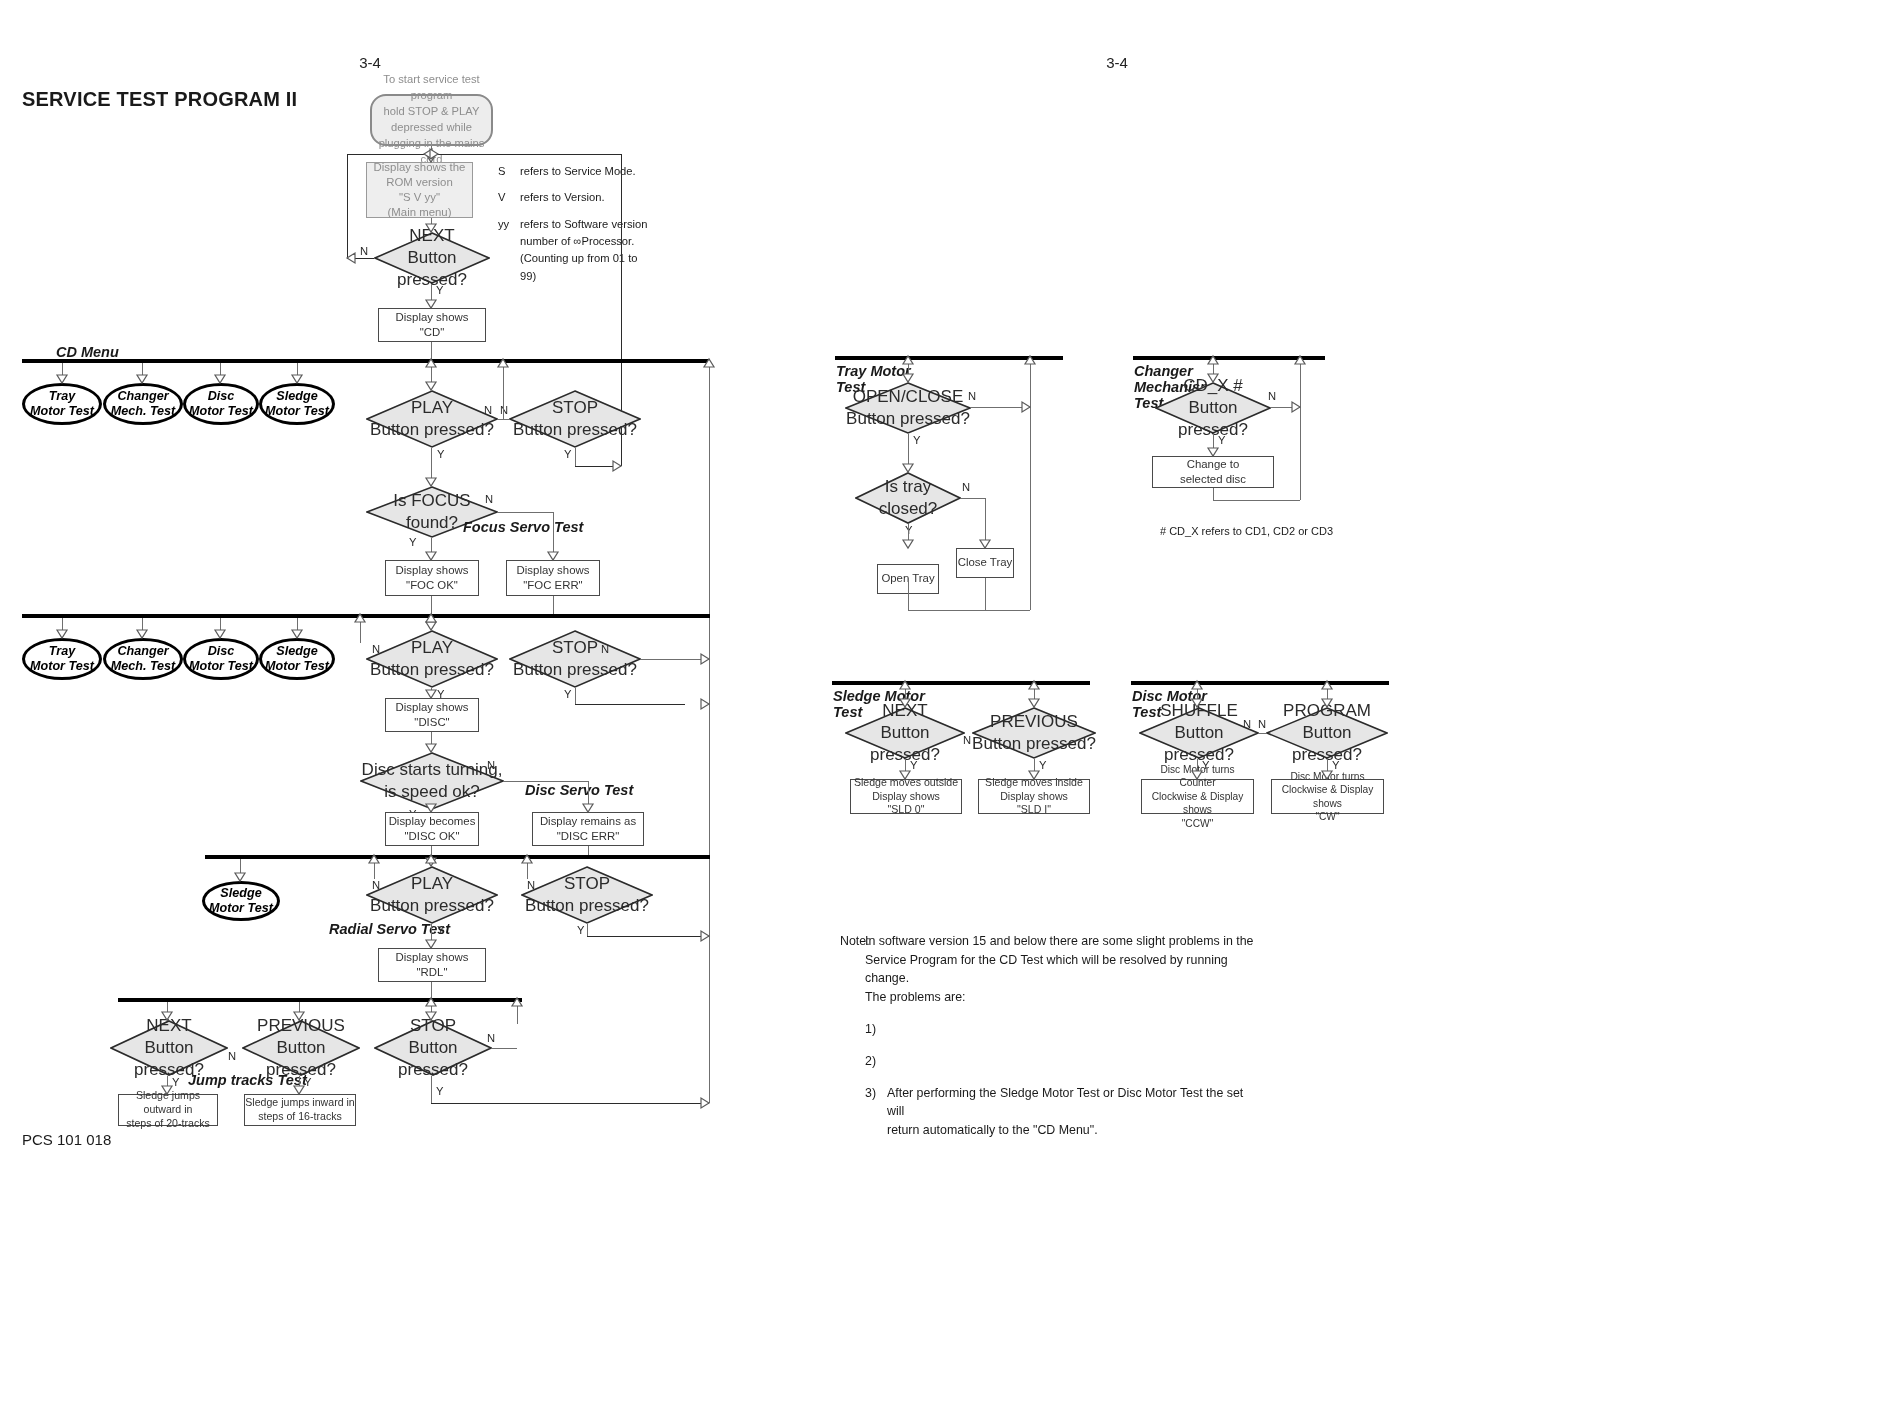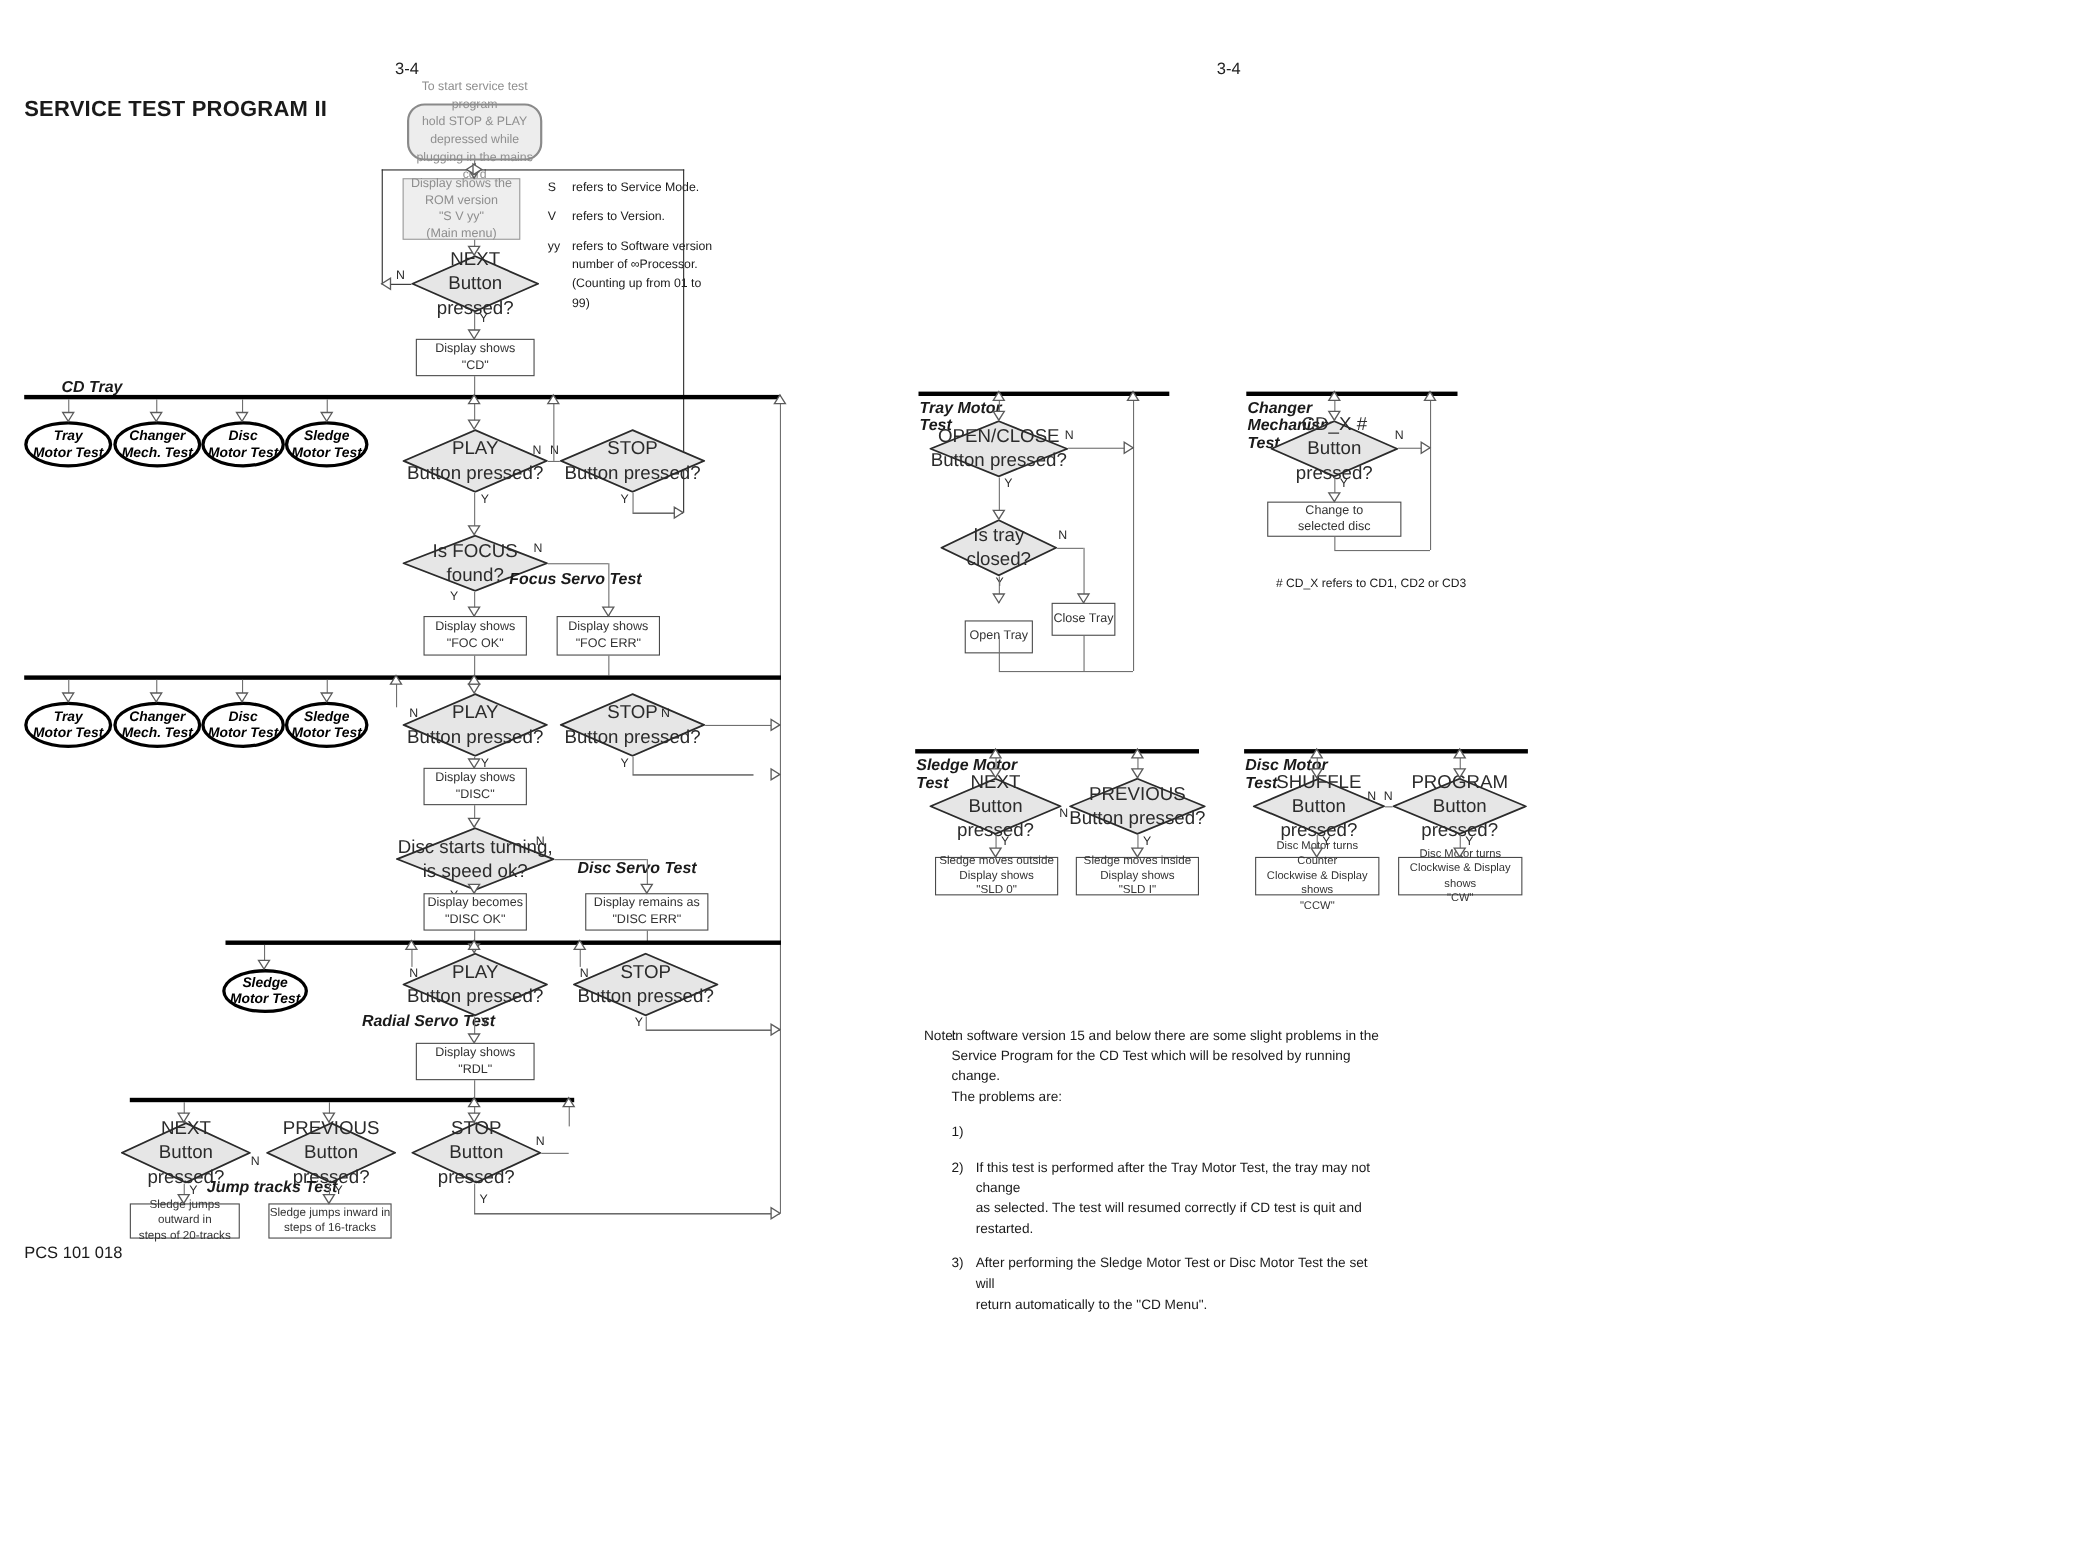--- a/index.html
+++ b/index.html
@@ -93,21 +93,21 @@
 </div>
 <div class="yn" style="left:360px;top:245px;">N</div>
 <div class="yn" style="left:436px;top:284px;">Y</div>
 <div class="hlk" style="left:347px;top:258px;width:27px;"></div>
 <div class="vl" style="left:431px;top:284px;height:24px;"></div>
 
 <div class="box" style="position:absolute;left:378px;top:308px;width:108px;height:34px;white-space:pre-line;">Display shows
 "CD"</div>
 <div class="vl" style="left:431px;top:342px;height:19px;"></div>
 
-<div class="abs sectlabel" style="left:56px;top:344px;">CD Tray</div>
+<div class="abs sectlabel" style="left:56px;top:344px;">CD Menu</div>
 <div class="bar" style="left:22px;top:359px;width:688px;"></div>
 <div class="vl" style="left:62px;top:363px;height:20px;"></div>
 <div class="vl" style="left:142px;top:363px;height:20px;"></div>
 <div class="vl" style="left:220px;top:363px;height:20px;"></div>
 <div class="vl" style="left:297px;top:363px;height:20px;"></div>
 <div class="vl" style="left:431px;top:363px;height:25px;"></div>
 <div class="vl" style="left:709px;top:363px;height:740px;"></div>
 
 <div class="oval" style="position:absolute;left:22px;top:383px;width:80px;height:42px;white-space:pre-line;">Tray
 Motor Test</div>
@@ -462,22 +462,20 @@
     <span style="width:25px;flex:none;">Note:</span>
     <span style="white-space:pre-line;">In software version 15 and below there are some slight problems in the
 Service Program for the CD Test which will be resolved by running change.
 The problems are:</span>
   </div>
   <div style="display:flex;margin-top:14px;padding-left:25px;">
     <span style="width:22px;flex:none;">1)</span>
   </div>
   <div style="display:flex;margin-top:13px;padding-left:25px;">
     <span style="width:22px;flex:none;">2)</span>
-    <span style="white-space:pre-line;">If this test is performed after the Tray Motor Test, the tray may not change
-as selected.  The test will resumed correctly if CD test is quit and restarted.</span>
   </div>
   <div style="display:flex;margin-top:13px;padding-left:25px;">
     <span style="width:22px;flex:none;">3)</span>
     <span style="white-space:pre-line;">After performing the Sledge Motor Test or Disc Motor Test the set will
 return automatically to the "CD Menu".</span>
   </div>
 </div>
 
 <svg class="abs" style="left:0;top:0;" width="1890" height="1404" viewBox="0 0 1890 1404">
   <defs>

